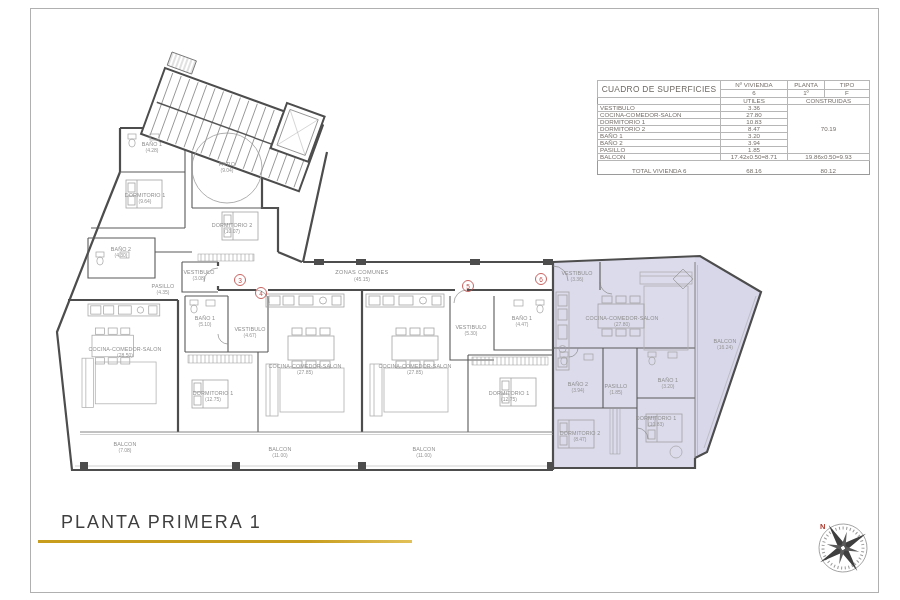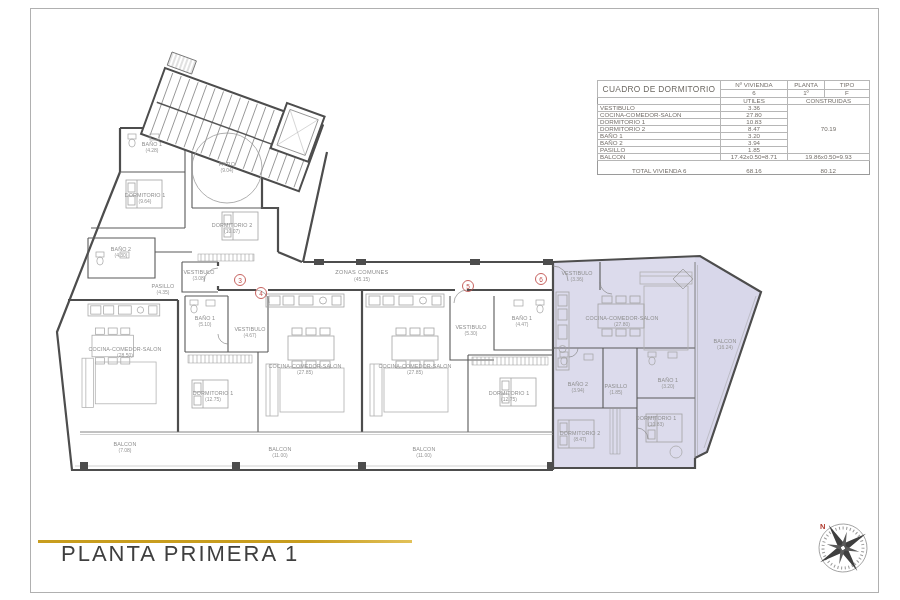--- a/index.html
+++ b/index.html
@@ -12,21 +12,21 @@
   .un{font-size:6.5px;fill:#c0504d;text-anchor:middle;}
   .zc{font-size:5.6px;fill:#8a8a8a;text-anchor:middle;letter-spacing:.3px;}
   .nred{font-size:7.5px;fill:#b03a2e;font-weight:bold;}
   table.tbl{position:absolute;left:597px;top:80px;border-collapse:collapse;color:#75706b;
     font-size:6.2px;border:1px solid #9a9a9a;background:#fff;}
   table.tbl td{border:1px solid #b6b6b6;padding:0 2px;height:6px;line-height:6px;white-space:nowrap;}
   table.tbl td.c{text-align:center;}
   table.tbl td.ttl{font-size:8.4px;color:#6e6a64;text-align:center;letter-spacing:.3px;height:16px;line-height:16px;}
   table.tbl td.nb{border:none;}
   .w-name{width:118px;} .w-ut{width:62px;} .w-pl{width:32px;} .w-ti{width:40px;}
-  .title{position:absolute;left:61px;top:512px;font-size:22px;color:#3f3f3f;letter-spacing:2px;margin-top:29px;}
+  .title{position:absolute;left:61px;top:512px;font-size:18px;color:#3f3f3f;letter-spacing:2px;}
   .rule{position:absolute;left:38px;top:540px;width:374px;height:3px;
     background:linear-gradient(90deg,#c89d1e 0%,#c89d1e 72%,#e2c159 100%);}
 </style>
 </head>
 <body>
 
 <div class="page">
   <div class="frame"></div>
 
   <svg class="plan" width="900" height="600" viewBox="0 0 900 600">
@@ -243,21 +243,21 @@
       <path d="M0,-27 L3.5,-3.5 L27,0 L3.5,3.5 L0,27 L-3.5,3.5 L-27,0 L-3.5,-3.5 Z" fill="#3f3f3f"></path>
       <path d="M0,-27 L3.5,-3.5 L27,0 L3.5,3.5 L0,27 L-3.5,3.5 L-27,0 L-3.5,-3.5 Z" transform="rotate(45) scale(0.62)" fill="#5a5a5a"></path>
       <circle r="2.4" fill="#fff" stroke="#3f3f3f" stroke-width="0.8"></circle>
     </g>
     <text class="nred" x="820" y="529">N</text>
   </svg>
 
   <table class="tbl">
     <tbody>
         <tr>
-      <td class="ttl w-name" rowspan="2">CUADRO DE DORMITORIO</td>
+      <td class="ttl w-name" rowspan="2">CUADRO DE SUPERFICIES</td>
       <td class="c w-ut">Nº VIVIENDA</td>
       <td class="c w-pl">PLANTA</td>
       <td class="c w-ti">TIPO</td>
     </tr>
     <tr>
       <td class="c">6</td>
       <td class="c">1º</td>
       <td class="c">F</td>
     </tr>
     <tr>

